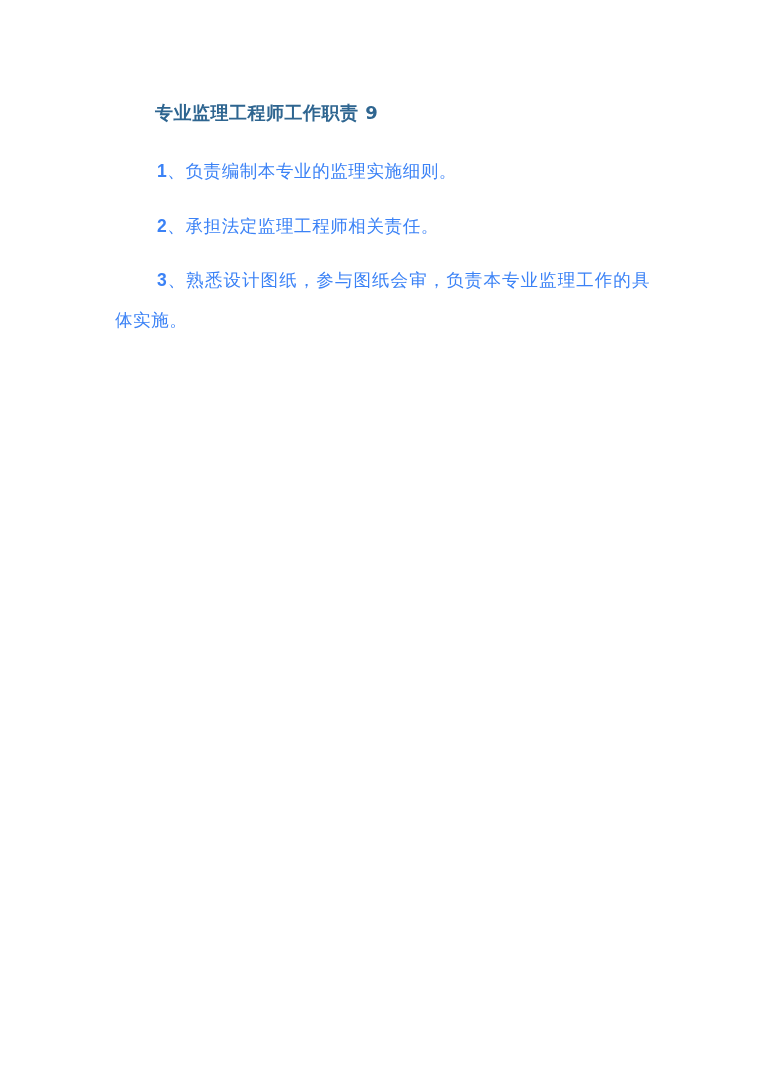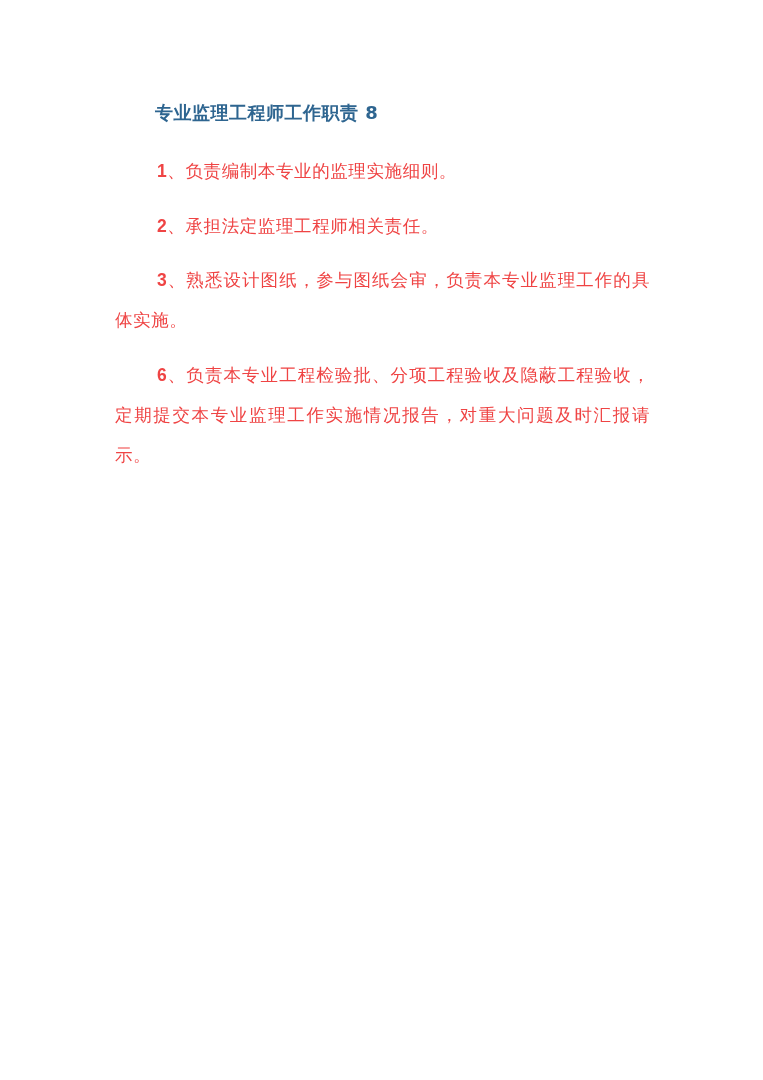--- a/index.html
+++ b/index.html
@@ -31,40 +31,39 @@
       color: #2e6590;
       letter-spacing: 0.5px;
       white-space: nowrap;
       line-height: 26px;
     }
     .body {
       position: absolute;
       left: 115px;
       top: 151px;
       width: 535px;
-      color: #ef4444;
+      color: #3b82f6;
       font-size: 17.5px;
       line-height: 40px;
     }
     .para {
       margin: 0 0 14.5px 0;
       text-indent: 42px;
       text-align: justify;
       letter-spacing: 0.6px;
     }
     .para .num {
       font-family: "Liberation Sans", sans-serif;
       font-weight: bold;
     }
   </style>
 </head>
 <body>
 
 <div class="page">
-  <div class="doc-title">专业监理工程师工作职责 8</div>
+  <div class="doc-title">专业监理工程师工作职责 9</div>
 
   <div class="body">
     <p class="para"><span class="num">1</span><span>、负责编制本专业的监理实施细则。</span></p>
     <p class="para"><span class="num">2</span><span>、承担法定监理工程师相关责任。</span></p>
     <p class="para"><span class="num">3</span><span>、熟悉设计图纸，参与图纸会审，负责本专业监理工作的具体实施。</span></p>
-    <p class="para"><span class="num">6</span><span>、负责本专业工程检验批、分项工程验收及隐蔽工程验收， 定期提交本专业监理工作实施情况报告，对重大问题及时汇报请示。</span></p>
   </div>
 </div>
 
 </body></html>

